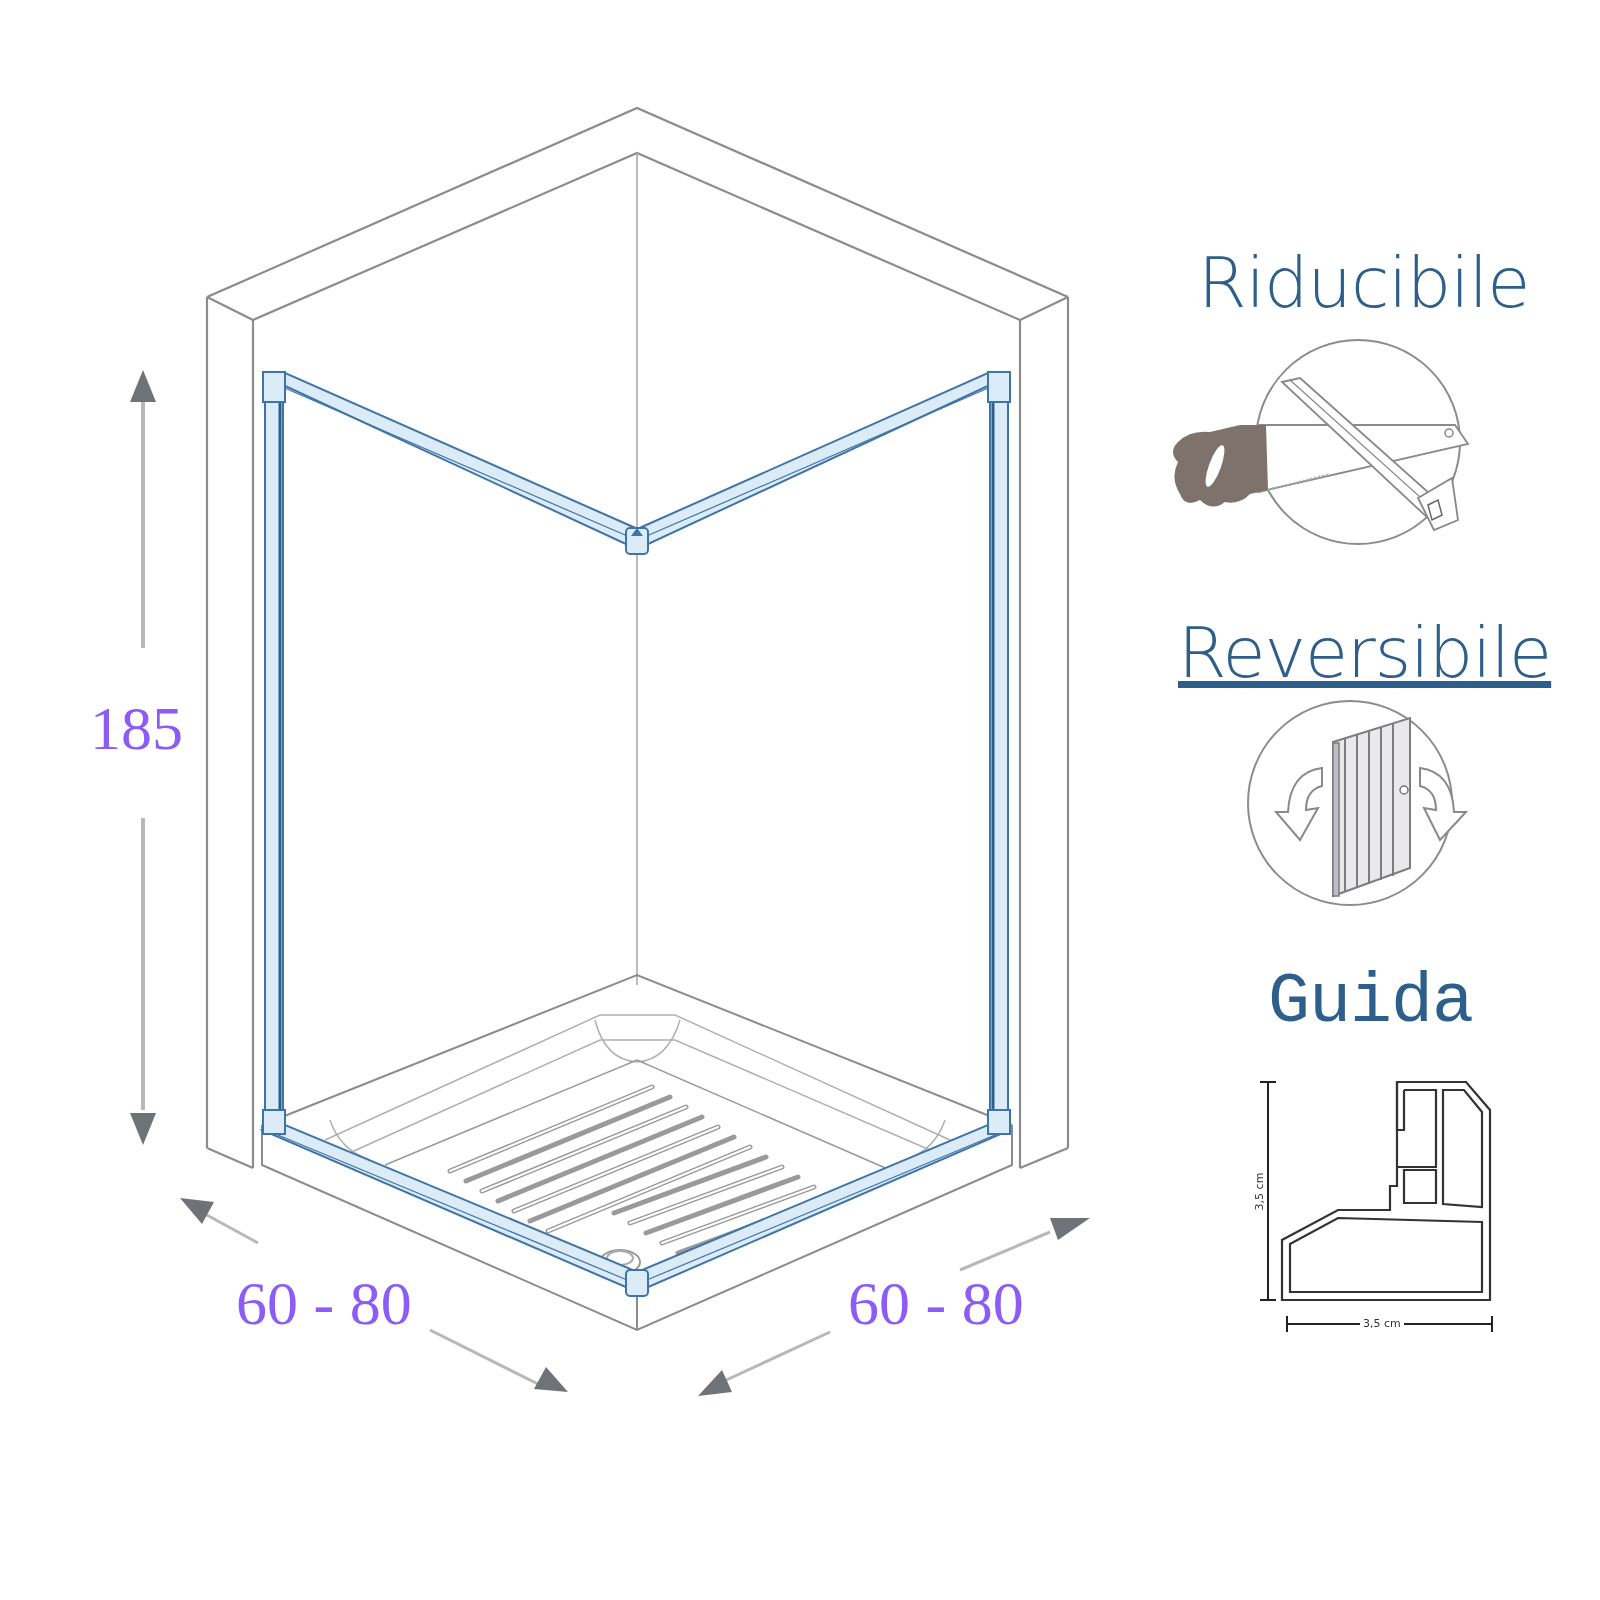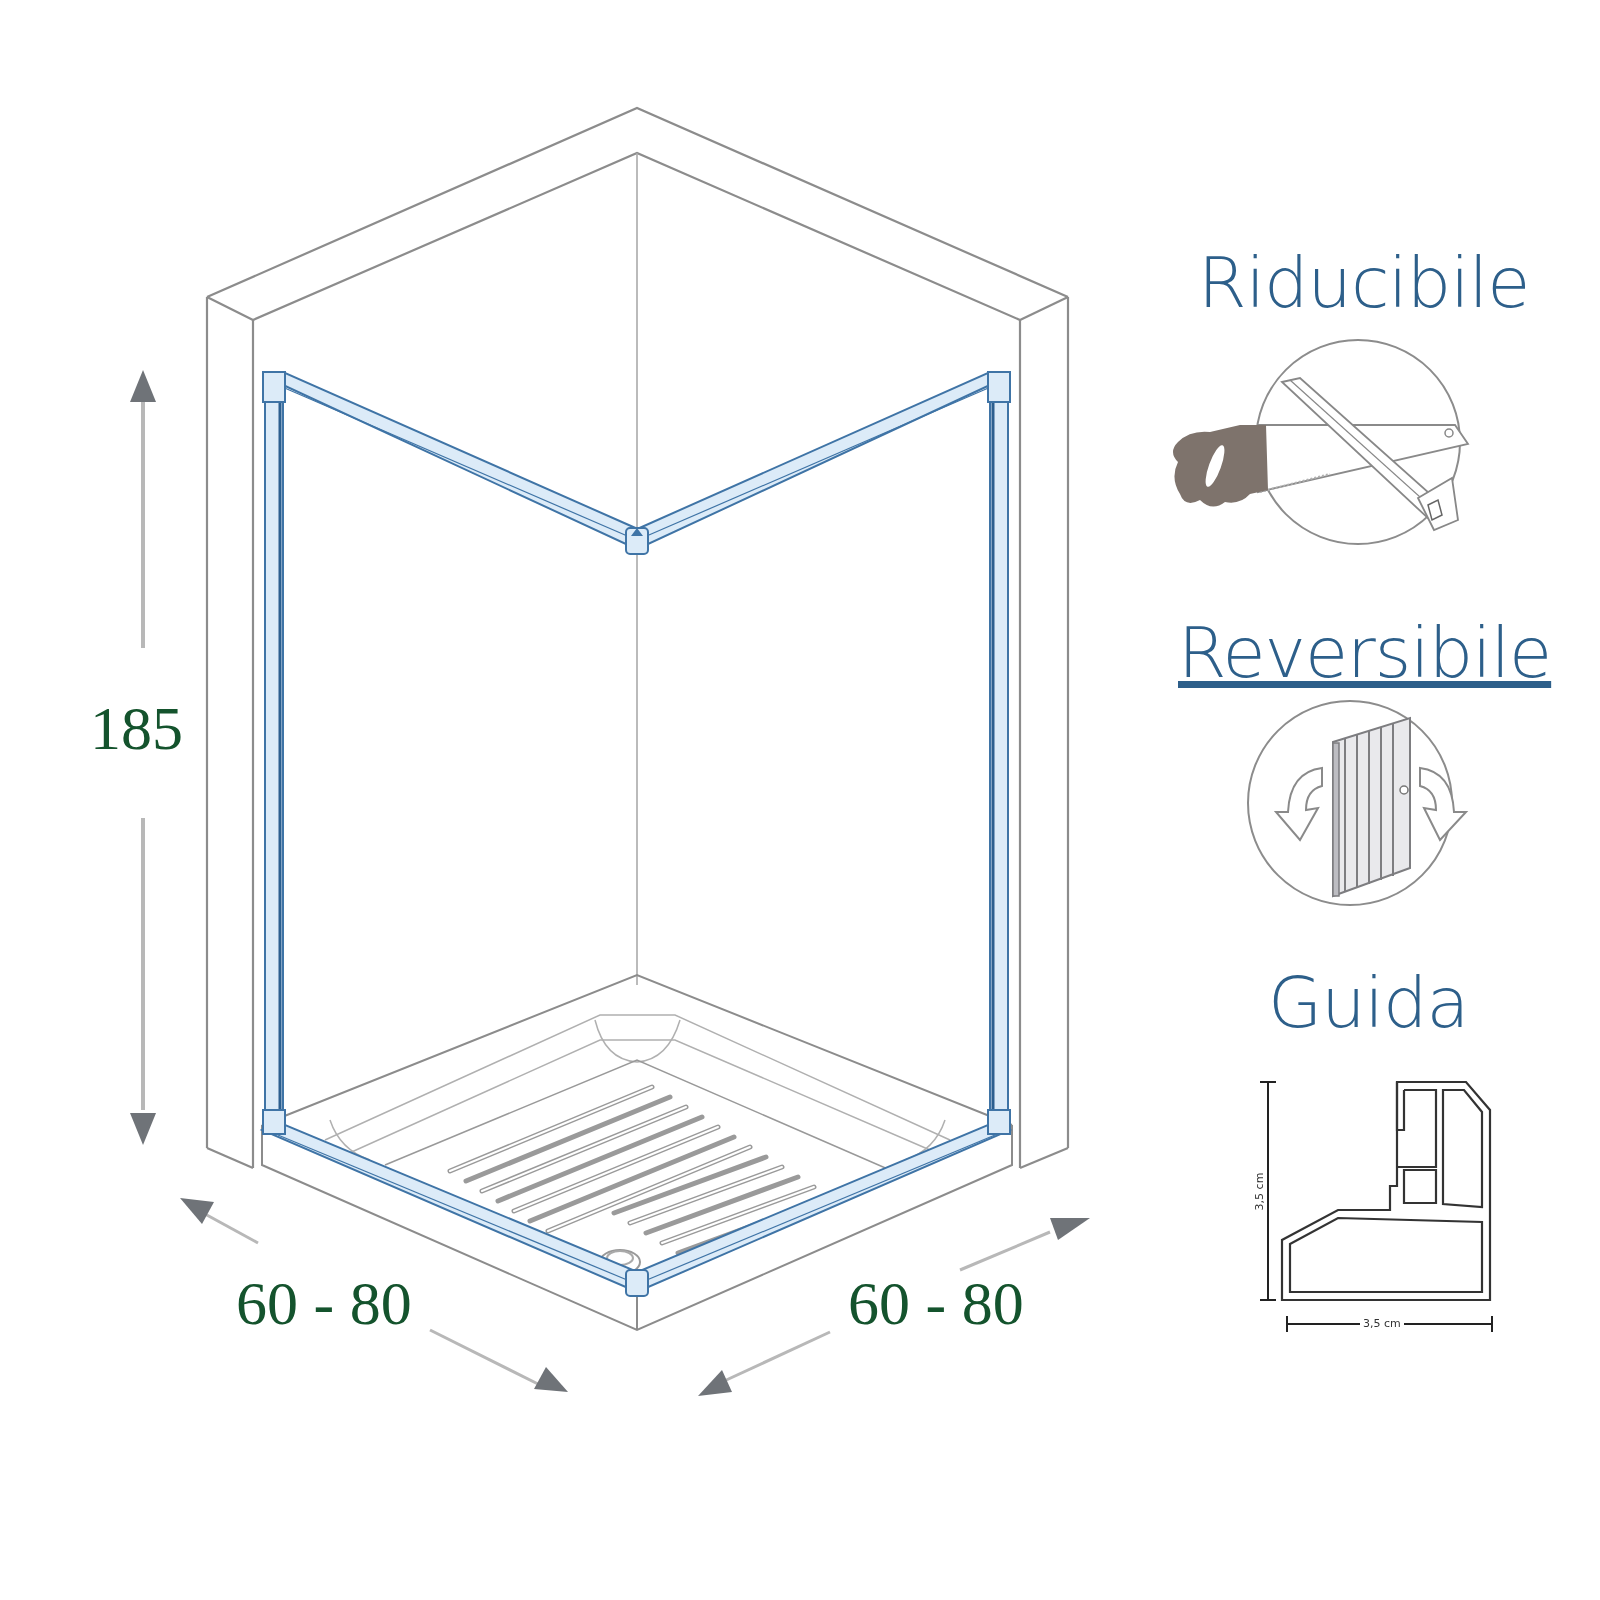--- a/index.html
+++ b/index.html
@@ -1,18 +1,18 @@
 <!DOCTYPE html>
 <html><head>
 <meta charset="utf-8">
 <style>
   html, body { margin: 0; padding: 0; background: #ffffff; }
   body { width: 1600px; height: 1600px; position: relative; overflow: hidden; font-family: "Liberation Sans", sans-serif; }
   .canvas { position: absolute; left: 0; top: 0; width: 1600px; height: 1600px; }
-  .dim-label { position: absolute; color: #14532d; font-family: "Liberation Serif", "DejaVu Serif", serif; font-size: 62px; line-height: 1; white-space: nowrap; }
+  .dim-label { position: absolute; color: #8b5cf6; font-family: "Liberation Serif", "DejaVu Serif", serif; font-size: 62px; line-height: 1; white-space: nowrap; }
   .feature-title { position: absolute; color: #2d5f8a; font-family: "DejaVu Sans", "Liberation Sans", sans-serif; font-weight: 300; font-size: 70px; line-height: 1; white-space: nowrap; letter-spacing: -1px; }
   .small-dim { position: absolute; font-family: "DejaVu Sans", sans-serif; font-size: 11px; color: #333; white-space: nowrap; background: #fff; padding: 0 3px; }
 </style>
 </head>
 <body>
 
 <div class="canvas">
 <svg width="1600" height="1600" viewBox="0 0 1600 1600" xmlns="http://www.w3.org/2000/svg">
   <defs>
     <marker id="arrowhead" viewBox="0 0 10 10" refX="5" refY="5" markerWidth="5" markerHeight="5" orient="auto-start-reverse">
@@ -170,16 +170,16 @@
   </g>
 </svg>
 </div>
 
 <div class="dim-label" style="left:90px; top:697px;">185</div>
 <div class="dim-label" style="left:236px; top:1272px;">60 - 80</div>
 <div class="dim-label" style="left:848px; top:1272px;">60 - 80</div>
 
 <div class="feature-title" style="left:1198px; top:248px;">Riducibile</div>
 <div class="feature-title" style="left:1178px; top:618px;text-decoration:underline;">Reversibile</div>
-<div class="feature-title" style="left:1268px; top:968px;">Guida</div>
+<div class="feature-title" style="left:1268px; top:968px;font-family:Liberation Mono, monospace;">Guida</div>
 
 <div class="small-dim" style="left:1238px; top:1185px; transform:rotate(-90deg); transform-origin:center;">3,5 cm</div>
 <div class="small-dim" style="left:1360px; top:1317px;">3,5 cm</div>
 
 </body></html>

